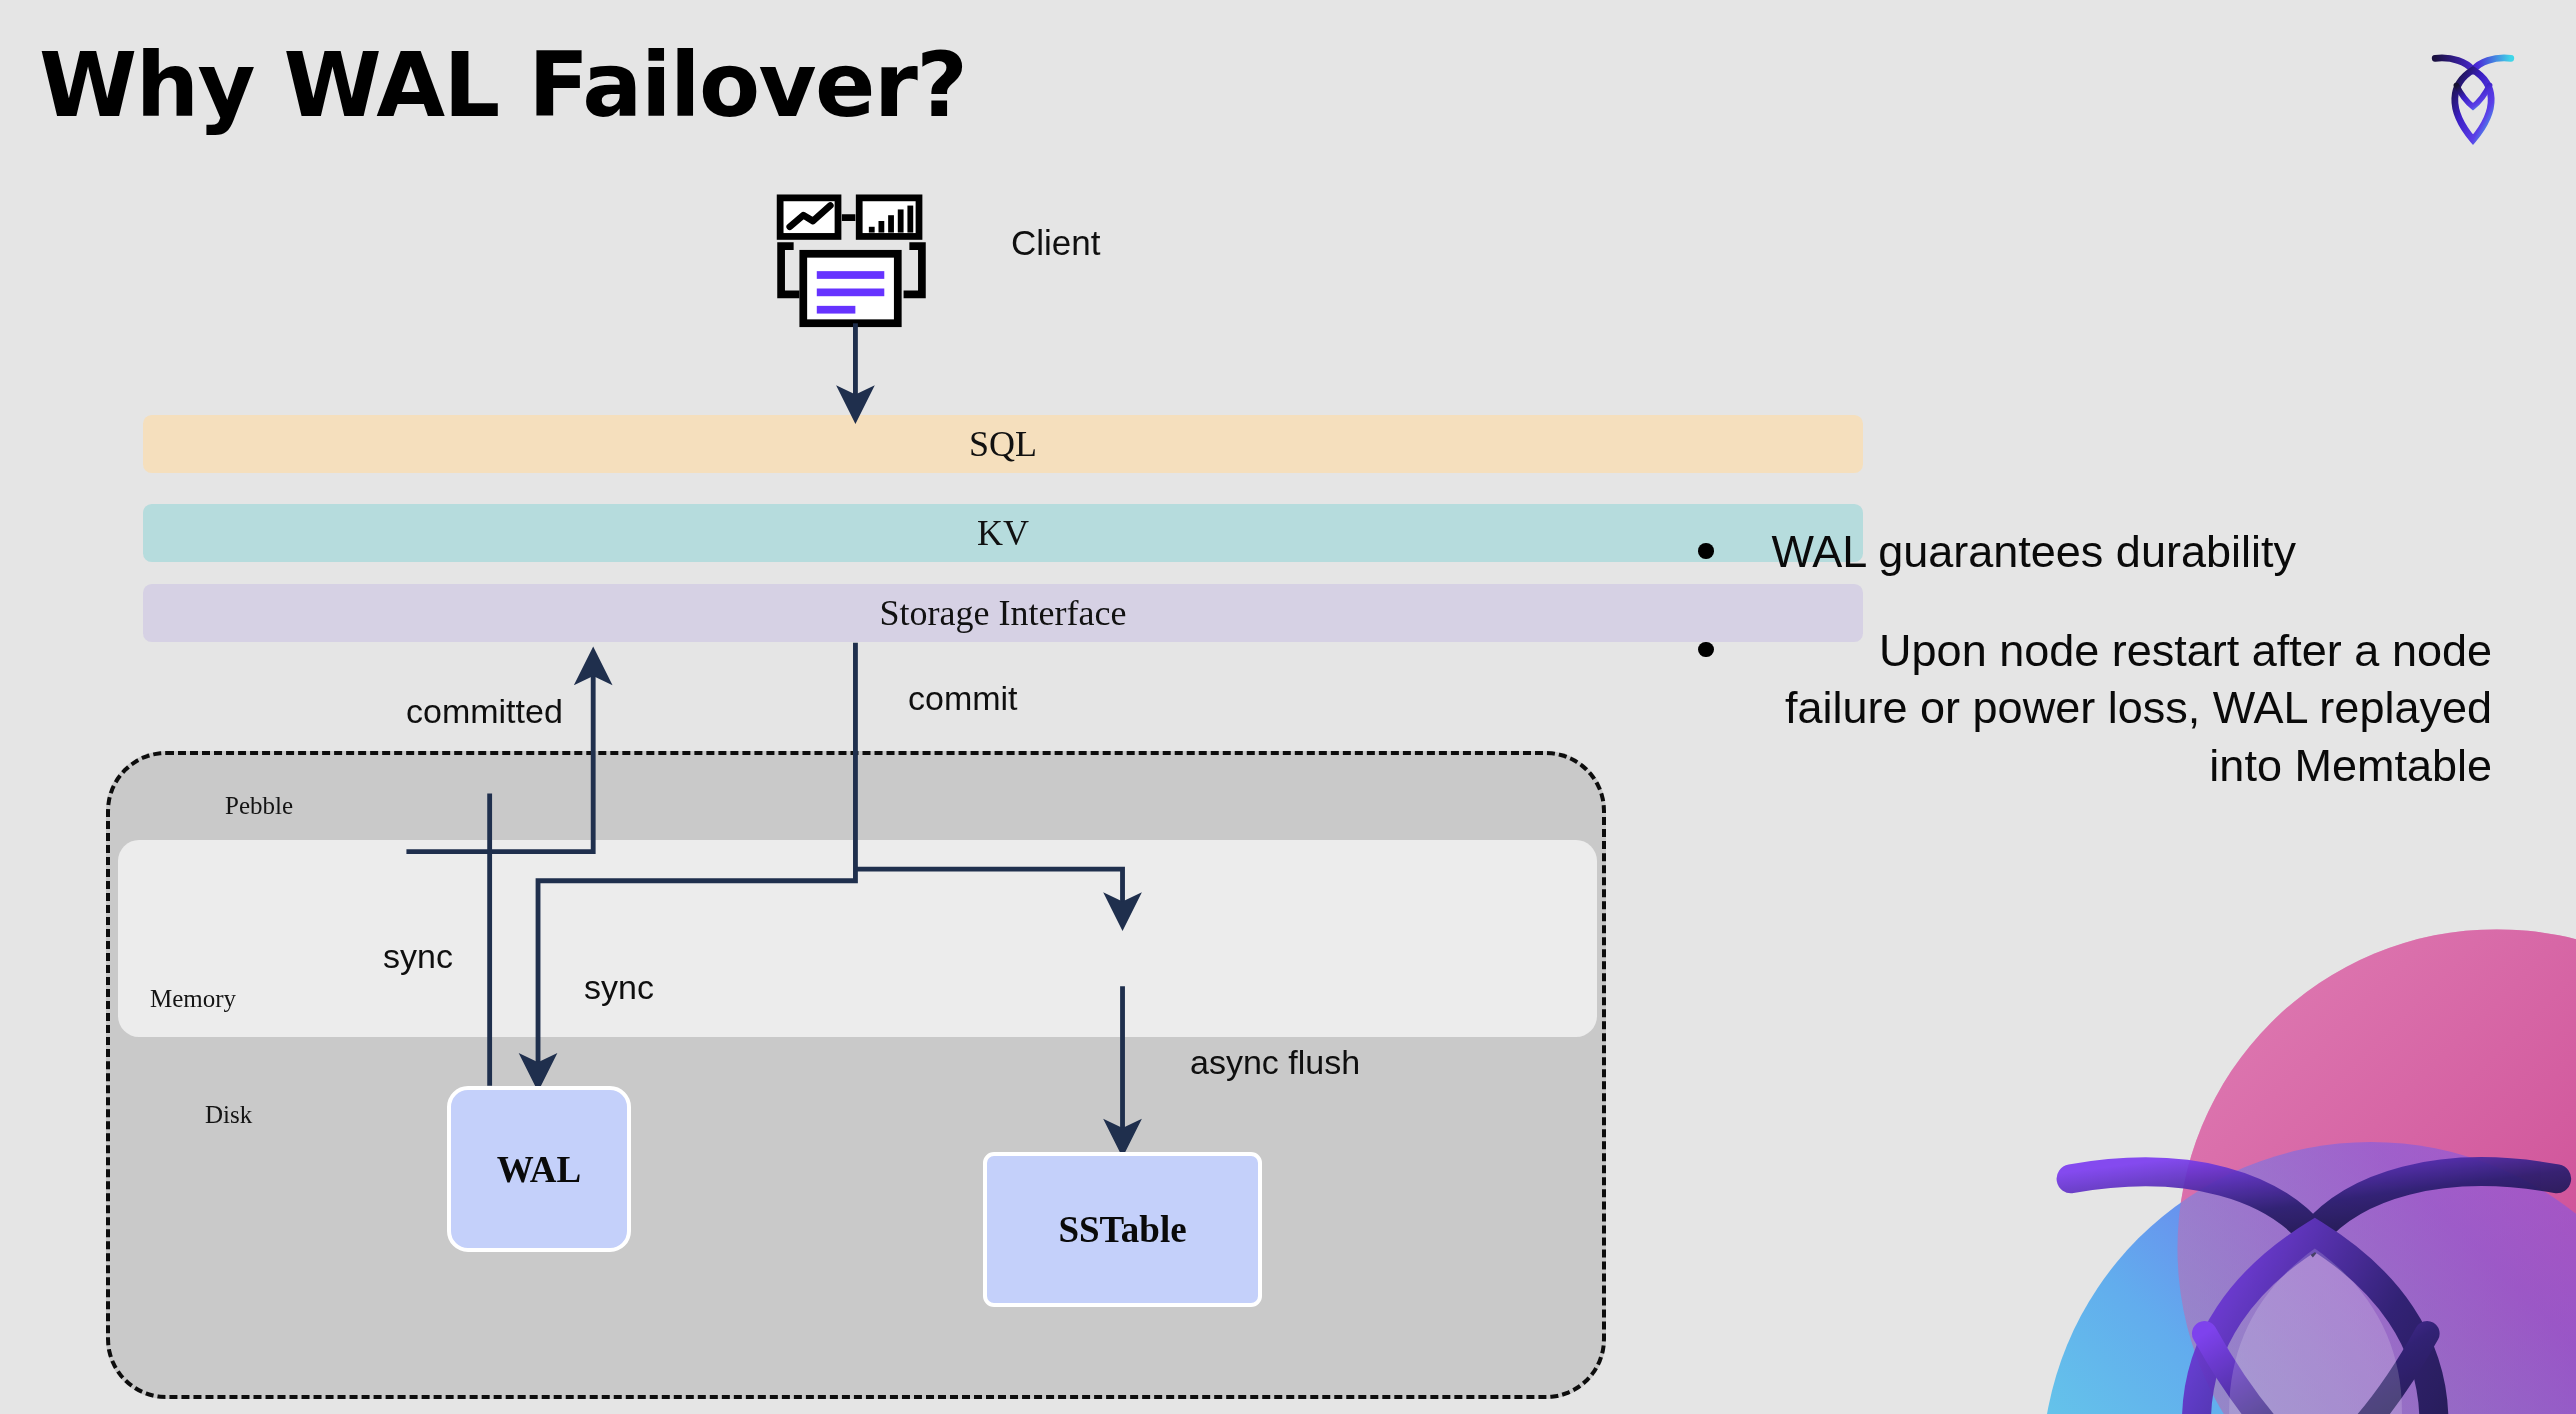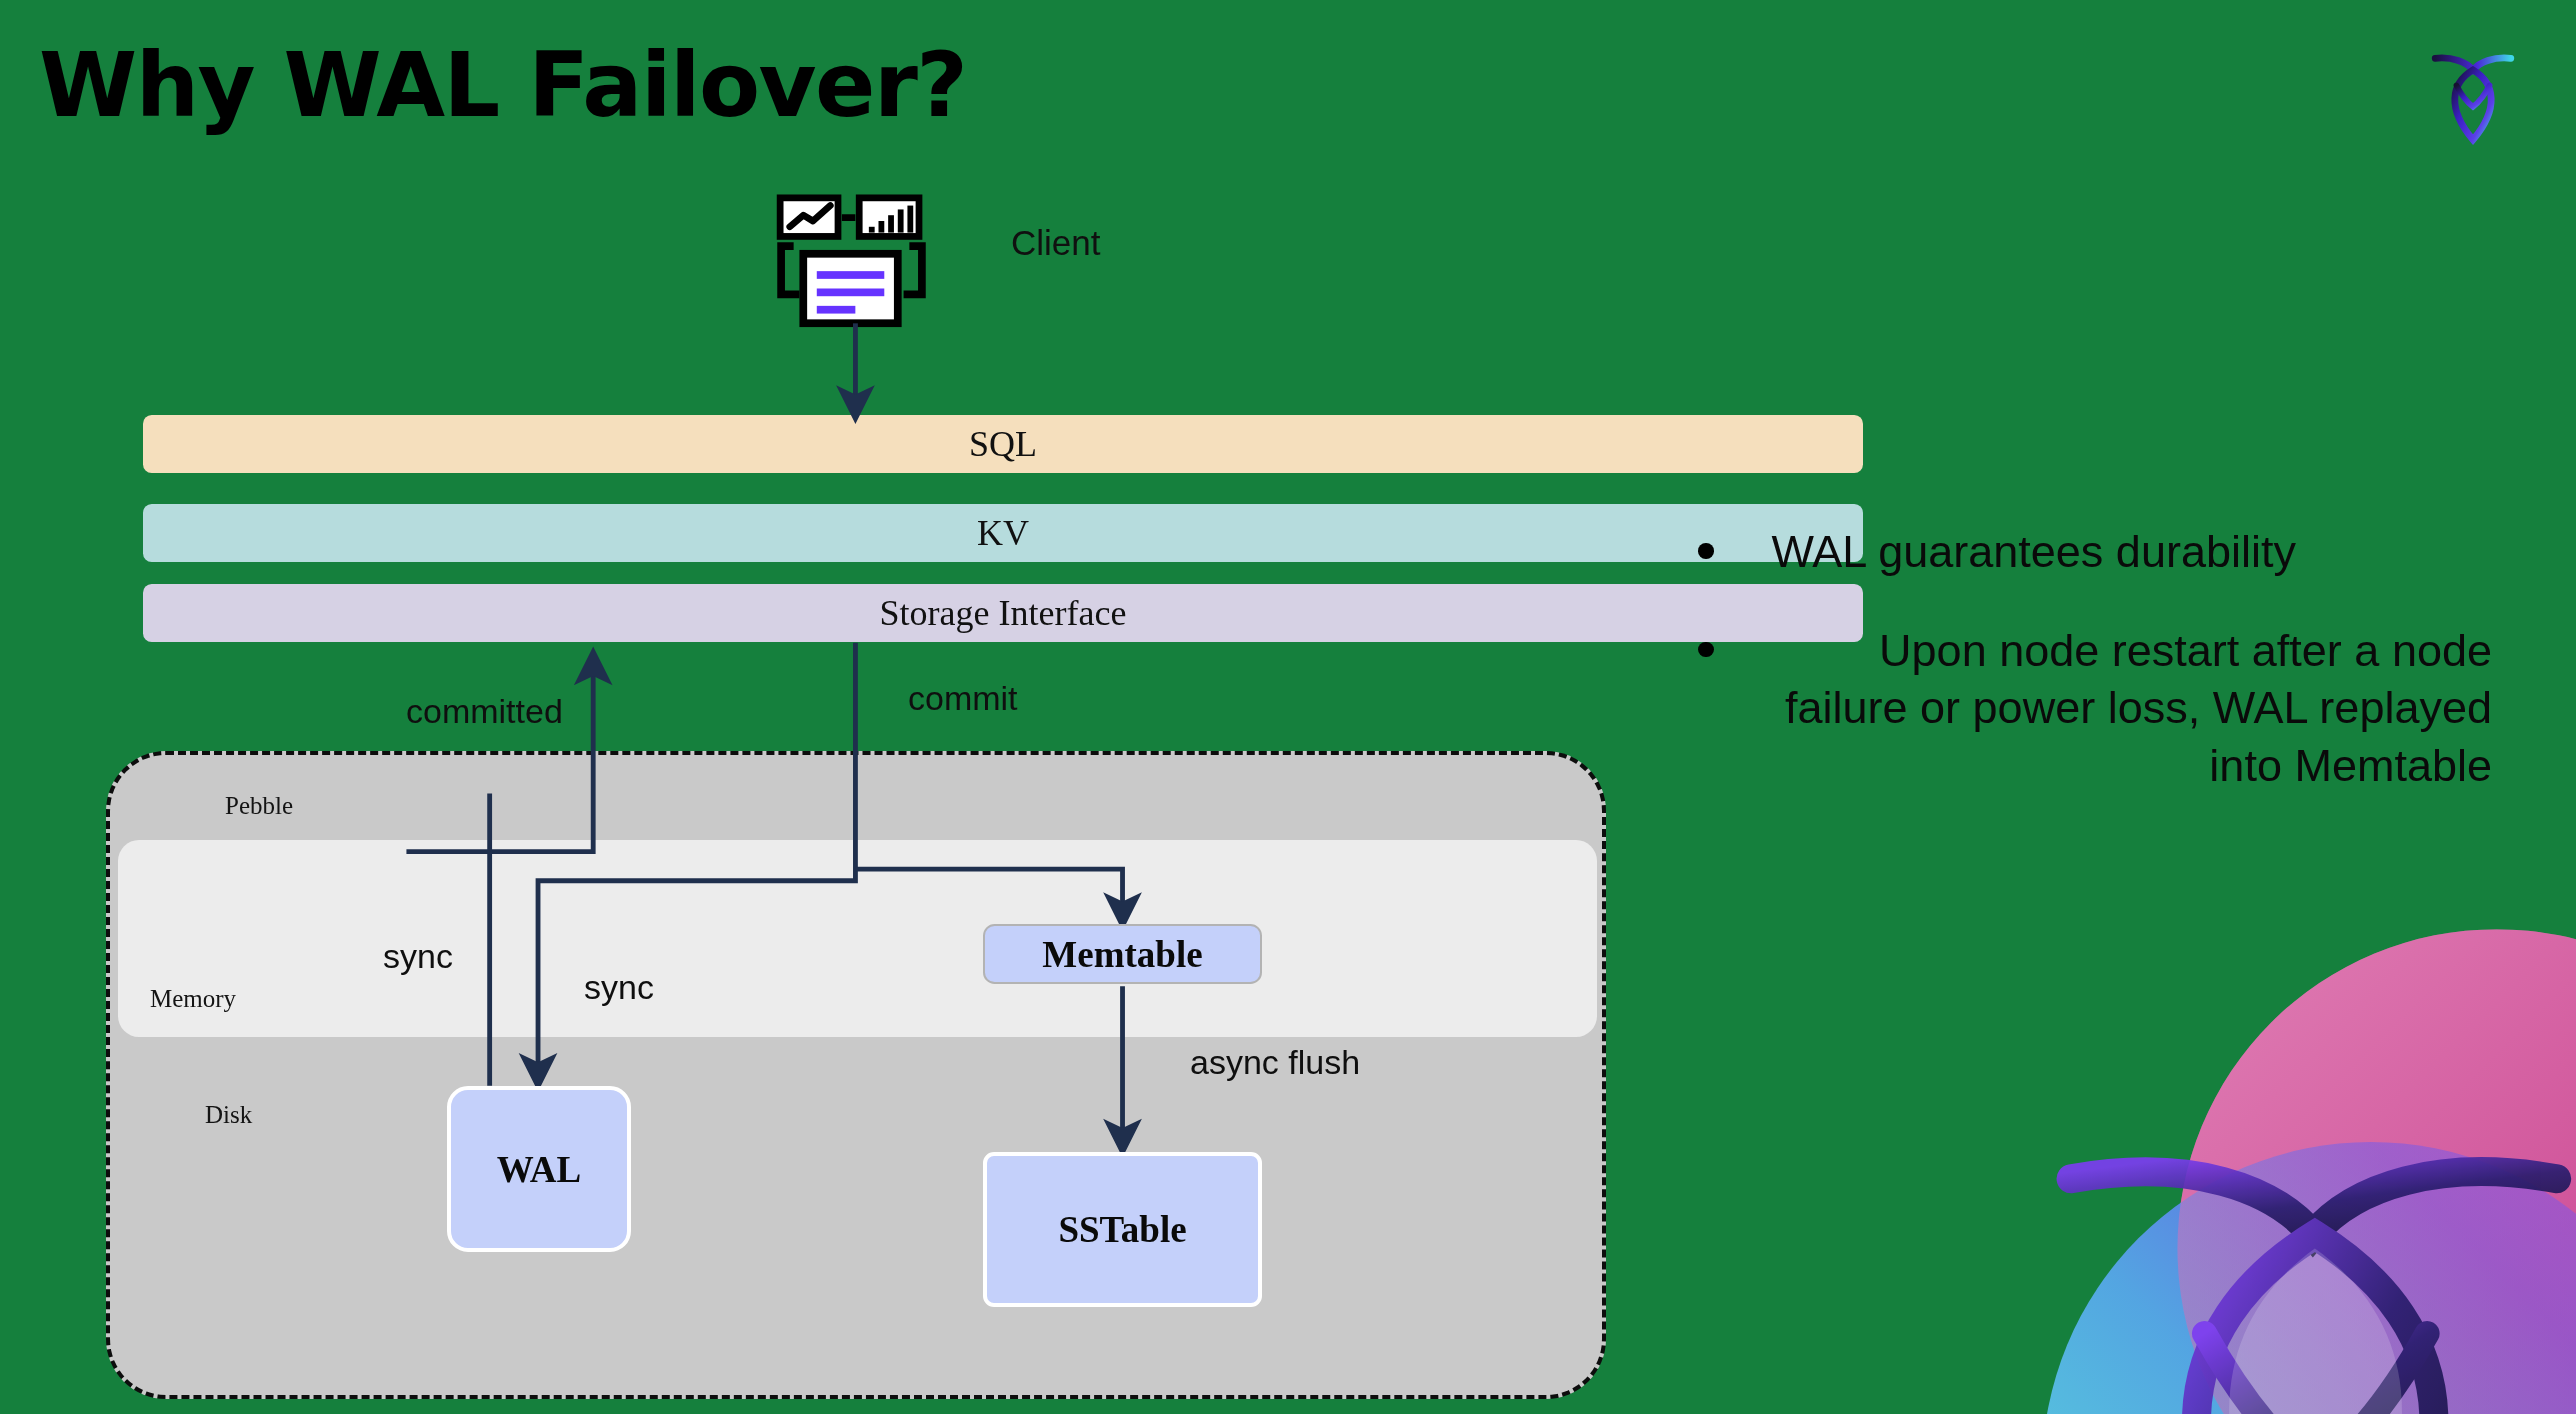--- a/index.html
+++ b/index.html
@@ -1,19 +1,19 @@
 <!DOCTYPE html>
 <html><head>
 <meta charset="utf-8">
 <style>
   html,body{margin:0;padding:0;background:#ffffff;}
   body{width:2576px;height:1415px;position:relative;overflow:hidden;
        font-family:"Liberation Sans",sans-serif;}
 
-  .slide{position:absolute;left:0;top:0;width:2576px;height:1415px;background:#15803d;overflow:hidden;}
+  .slide{position:absolute;left:0;top:0;width:2576px;height:1415px;background:#e5e5e5;overflow:hidden;}
 
   
   #page-title{
     position:absolute;left:39px;top:39px;
     font-family:"DejaVu Sans",sans-serif;
     font-weight:700;font-size:89px;letter-spacing:-1.5px;
     color:#000;line-height:1.05;white-space:nowrap;
   }
 
   
@@ -199,21 +199,20 @@
       <path d="M884 664 L884 910 L556 910 L556 1108" marker-end="url(#ah)"></path>
 
       <path d="M884 898 L1160 898 L1160 942" marker-end="url(#ah)"></path>
 
       <path d="M506 820 L506 1122"></path>
 
       <path d="M1160 1019 L1160 1176" marker-end="url(#ah)"></path>
     </g>
   </svg>
 
-  <div class="node" id="node-memtable">Memtable</div>
   <div class="node" id="node-wal">WAL</div>
   <div class="node" id="node-sstable">SSTable</div>
 
   <div class="arrow-label" id="lbl-committed">committed</div>
   <div class="arrow-label" id="lbl-commit">commit</div>
   <div class="arrow-label" id="lbl-sync-a">sync</div>
   <div class="arrow-label" id="lbl-sync-b">sync</div>
   <div class="arrow-label" id="lbl-async">async flush</div>
 
   <div id="bullets">

